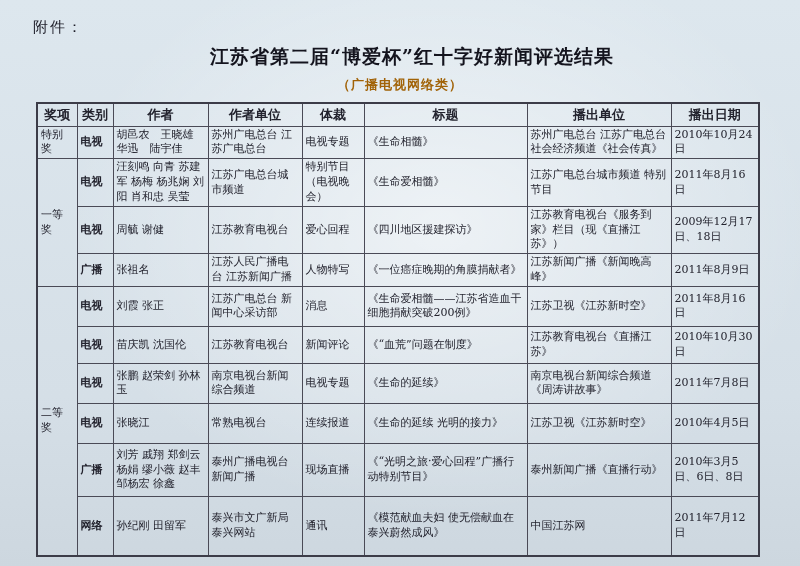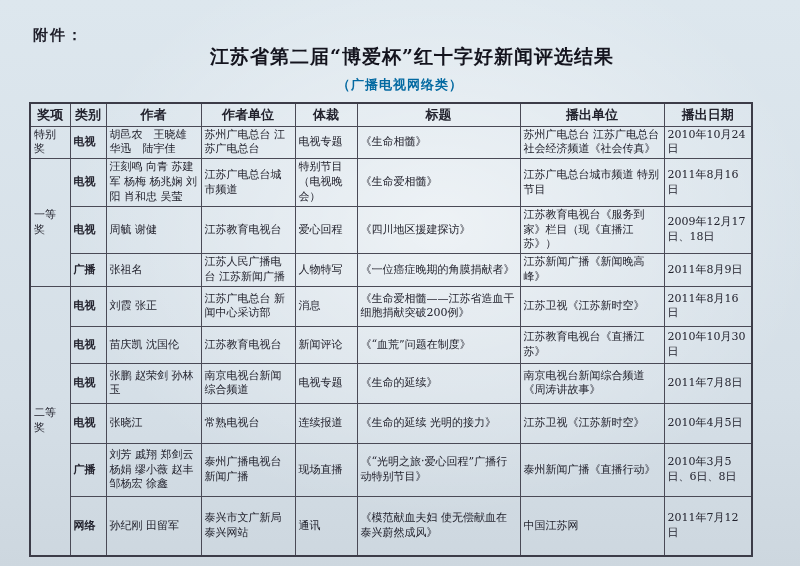--- a/index.html
+++ b/index.html
@@ -8,35 +8,35 @@
     background:#d9e3ea;
     background-image:
       radial-gradient(ellipse at 55% 40%, rgba(255,255,255,0.55) 0%, rgba(255,255,255,0) 60%),
       linear-gradient(180deg,#dde7ee 0%, #d5dfe7 70%, #cdd7df 100%);
     font-family:"DejaVu Serif","Liberation Serif",serif;
     color:#22222e;
     overflow:hidden;
     position:relative;
   }
   .attachment{
-    position:absolute;left:33px;top:26px;
-    font-size:15px;font-weight:bold;letter-spacing:2px;color:#1d1d28;
+    position:absolute;left:33px;top:18px;
+    font-size:15px;font-weight:normal;letter-spacing:2px;color:#1d1d28;
   }
   .title{
     position:absolute;left:12px;top:44px;width:800px;
     text-align:center;font-size:19px;font-weight:bold;color:#14141e;
     letter-spacing:1px;
   }
   .subtitle{
     position:absolute;left:0;top:76px;width:800px;
-    text-align:center;font-size:13px;font-weight:bold;color:#0369a1;
+    text-align:center;font-size:13px;font-weight:bold;color:#a16207;
     letter-spacing:1px;
   }
   table.results{
-    position:absolute;left:29px;top:102px;
+    position:absolute;left:36px;top:102px;
     width:722px;
     border-collapse:collapse;
     table-layout:fixed;
     background:transparent;
     padding-left:44px;
   }
   table.results th, table.results td{
     border:1px solid #4a4a56;
     padding:1px 3px;
     vertical-align:middle;

